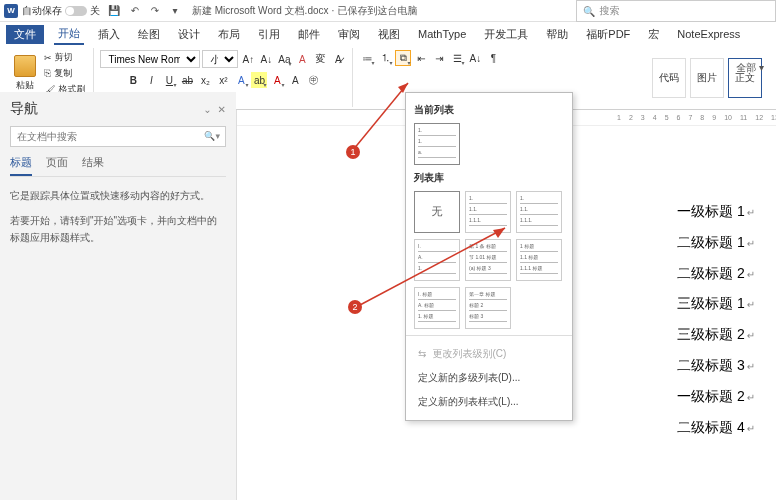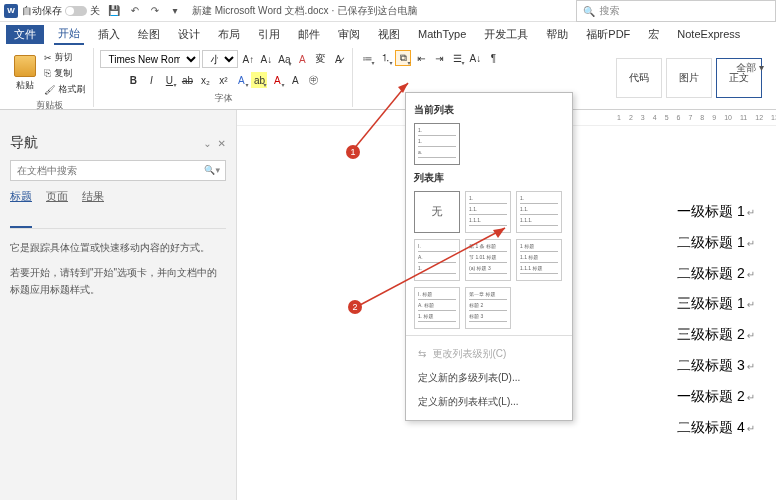--- a/index.html
+++ b/index.html
@@ -36,32 +36,32 @@
   .font-select.name { width: 100px; }
   .font-select.size { width: 36px; }
   .rbtn { width: 16px; height: 16px; display: flex; align-items: center; justify-content: center; cursor: pointer; border: 1px solid transparent; font-size: 10px; color: #333; position: relative; }
   .rbtn.dd::after { content: '▾'; font-size: 6px; position: absolute; right: 0; bottom: -1px; color: #666; }
   .rbtn.highlighted { border: 1px solid #f5a623; background: #fff4e0; }
   
   .para-group { display: flex; flex-direction: column; gap: 3px; }
   .para-row { display: flex; gap: 2px; align-items: center; }
   
   .styles-group { display: flex; gap: 4px; align-items: center; padding: 0 8px; }
-  .style-box { width: 46px; height: 40px; border: 1px solid #ddd; display: flex; align-items: center; justify-content: center; font-size: 10px; cursor: pointer; background: #fff; }
+  .style-box { width: 34px; height: 40px; border: 1px solid #ddd; display: flex; align-items: center; justify-content: center; font-size: 10px; cursor: pointer; background: #fff; }
   .style-box.active { border-color: #2b579a; }
   .all-dd { font-size: 10px; color: #555; cursor: pointer; position: absolute; right: 12px; top: 61px; }
   
-  .nav-pane { position: absolute; left: 0; top: 126px; width: 236px; bottom: 0; background: #f3f3f3; padding: 8px 10px; }
+  .nav-pane { position: absolute; left: 0; top: 92px; width: 236px; bottom: 0; background: #f3f3f3; padding: 8px 10px; }
   .nav-header { display: flex; justify-content: space-between; align-items: center; font-size: 14px; margin-bottom: 8px; }
   .nav-header .btns { display: flex; gap: 6px; color: #888; font-size: 10px; }
   .nav-search { width: 100%; border: 1px solid #ccc; padding: 4px 6px; font-size: 10px; background: #fff; position: relative; }
   .nav-search-wrap { position: relative; margin-bottom: 8px; }
   .nav-search-wrap .icon { position: absolute; right: 6px; top: 5px; color: #888; font-size: 9px; }
   .nav-tabs { display: flex; gap: 14px; font-size: 11px; margin-bottom: 10px; border-bottom: 1px solid #ddd; }
-  .nav-tab { padding-bottom: 22px; cursor: pointer; color: #666; text-decoration: underline; }
+  .nav-tab { padding-bottom: 4px; cursor: pointer; color: #666; }
   .nav-tab.active { color: #2b579a; border-bottom: 2px solid #2b579a; }
   .nav-help { font-size: 10px; color: #555; line-height: 1.7; }
   .nav-help p { margin-bottom: 8px; }
   
   .doc-area { position: absolute; left: 236px; top: 110px; right: 0; bottom: 0; background: #fff; border-left: 1px solid #ddd; }
   .ruler { height: 16px; background: #fff; border-bottom: 1px solid #eee; font-size: 7px; color: #888; display: flex; align-items: center; padding-left: 380px; gap: 8px; overflow: hidden; white-space: nowrap; }
   .ruler span { display: inline-block; }
   .doc-content { padding-top: 70px; padding-left: 440px; line-height: 2.2; font-family: SimSun, serif; }
   .doc-content div { font-size: 14px; color: #000; }
   .doc-content .ret { color: #888; font-size: 10px; margin-left: 2px; }

